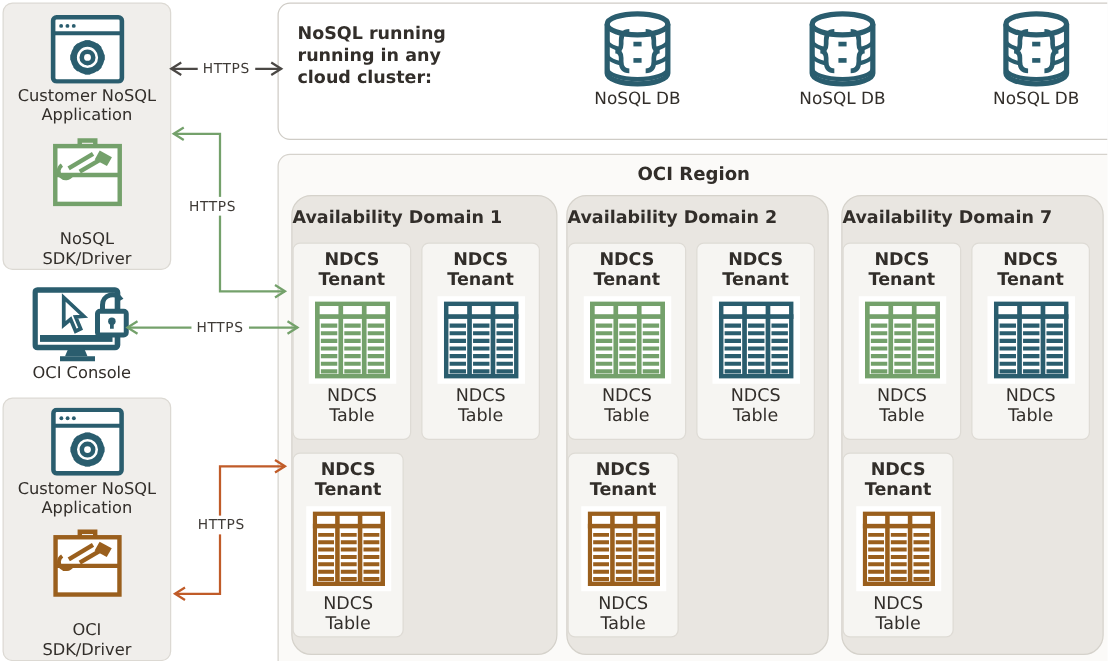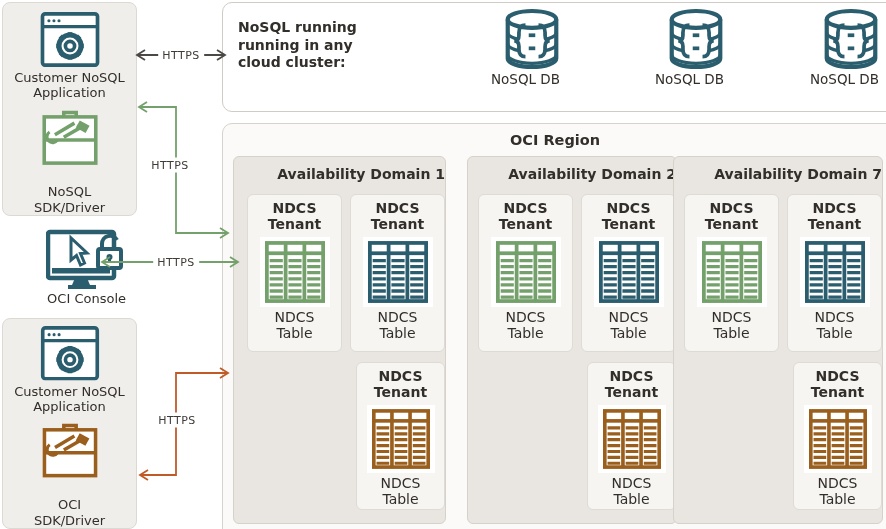--- a/index.html
+++ b/index.html
@@ -19,38 +19,38 @@
          border-radius:8px;display:flex;flex-direction:column;align-items:center;}
   .lbl{font-size:13px;line-height:1.18;text-align:center;}
   .icon{display:block;}
 
   
   #app-box-top{left:2px;top:2px;width:135px;height:214px;padding-top:9px;}
   #app-box-bottom{left:2px;top:318px;width:135px;height:211px;padding-top:7px;}
   .app-label{width:112px;margin-top:3px;}
   .sdk-label{width:82px;margin-top:18px;}
   .tool-icon{margin-top:7px;}
-  #console-block{position:absolute;left:14px;top:224px;width:112px;display:flex;flex-direction:column;align-items:flex-end;}
+  #console-block{position:absolute;left:26px;top:224px;width:112px;display:flex;flex-direction:column;align-items:flex-start;}
   #console-label{margin-top:1px;}
 
   
   #cloud-box{position:absolute;left:222px;top:2px;width:690px;height:110px;background:#fff;
              border:1px solid var(--c-cloud_border);border-radius:10px;}
   #cloud-text{position:absolute;left:15px;top:16px;font-weight:bold;font-size:14px;line-height:1.25;}
-  .db-block{position:absolute;top:5px;width:100px;display:flex;flex-direction:column;align-items:flex-end;color:var(--c-teal);}
+  .db-block{position:absolute;top:5px;width:100px;display:flex;flex-direction:column;align-items:center;color:var(--c-teal);}
   .db-label{color:var(--c-text);font-size:13.5px;margin-top:1px;}
   #db-0{left:237px;} #db-1{left:401px;} #db-2{left:556px;}
 
   
   #region{position:absolute;left:222px;top:123px;width:690px;height:420px;
           background:var(--c-region_bg);border:1px solid var(--c-region_border);border-radius:10px;}
   #region-title{position:absolute;top:8px;left:0;width:664px;text-align:center;font-weight:bold;font-size:14.5px;}
   .domain{position:absolute;top:32px;width:213px;height:368px;background:var(--c-domain_bg);
-          border:1px solid var(--c-domain_border);border-radius:6px;display:flex;flex-direction:column;align-items:flex-end;padding-top:9px;}
-  #domain-0{left:10px;} #domain-1{left:230px;width:210px;margin-left:14px;} #domain-2{left:450px;width:210px;}
+          border:1px solid var(--c-domain_border);border-radius:16px;display:flex;flex-direction:column;align-items:flex-start;padding-top:9px;}
+  #domain-0{left:10px;} #domain-1{left:230px;width:210px;} #domain-2{left:450px;width:210px;}
   .domain-title{font-weight:bold;font-size:14px;}
   .tenant-row{display:flex;gap:8px;margin-top:12px;}
   .tenant{width:95px;height:158px;background:var(--c-tenant_bg);border:1px solid var(--c-tenant_border);
           border-radius:6px;display:flex;flex-direction:column;align-items:center;padding-top:6px;}
   .tenant.bottom{width:89px;height:148px;margin-top:10px;}
   .tenant-title{font-weight:bold;font-size:14px;line-height:1.12;text-align:center;width:58px;}
   .table-wrap{background:#fff;padding:4px 5px;margin-top:5px;line-height:0;}
   .table-label{font-size:14px;line-height:1.14;text-align:center;width:50px;margin-top:3px;}
   .c-green{color:var(--c-green);} .c-teal{color:var(--c-teal);} .c-brown{color:var(--c-brown);}
 

